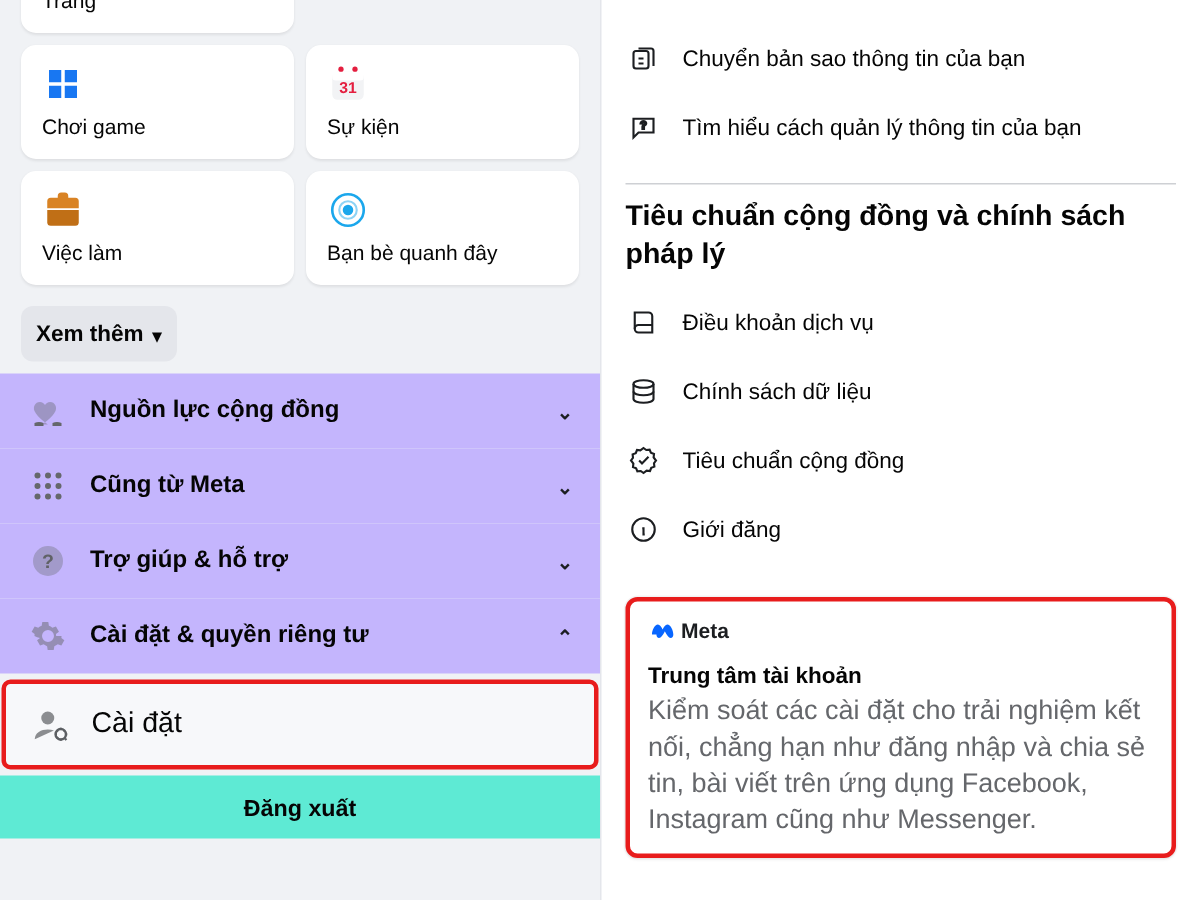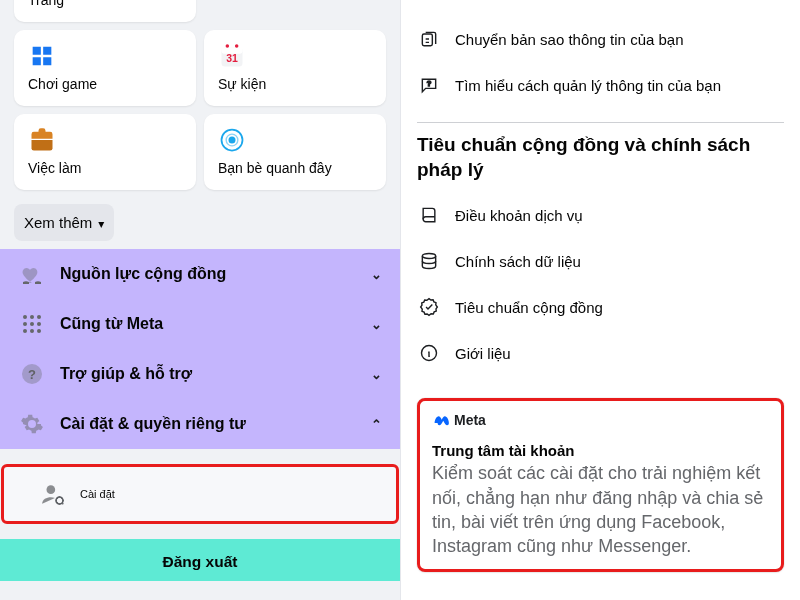--- a/index.html
+++ b/index.html
@@ -62,21 +62,21 @@
     font-size: 14px;
     font-weight: 500;
   }
   .see-more {
     margin: 14px 14px 8px 14px;
     background: #e4e6eb;
     border: none;
     border-radius: 8px;
     padding: 10px;
     font-size: 15px;
-    font-weight: 400;
+    font-weight: 700;
     color: #050505;
     text-align: center;
     cursor: pointer;
     display: flex;
     align-items: center;
     justify-content: center;
     gap: 6px;
   }
   .see-more .chev {
     font-size: 12px;
@@ -106,26 +106,26 @@
   .expand-row .row-icon svg { width: 24px; height: 24px; }
   .expand-row .row-label { flex: 1; }
   .expand-row .chevron {
     color: #1c1e21;
     font-size: 13px;
   }
   .sub-row {
     display: flex;
     align-items: center;
     gap: 14px;
-    padding: 14px 18px 14px 36px;
-    font-size: 11px;
+    padding: 14px 18px 14px 17px;
+    font-size: 19px;
     background: #f7f8fa;
     border: 3px solid #e81c1c;
     border-radius: 6px;
-    margin: 15px 1px;
+    margin: 4px 1px;
   }
   .sub-row .row-icon {
     width: 26px;
     height: 26px;
     display: flex;
     align-items: center;
     justify-content: center;
     color: #5c5f63;
   }
   .logout {
@@ -369,21 +369,21 @@
     </span>
     <span>Tiêu chuẩn cộng đồng</span>
   </div>
   <div class="r-row">
     <span class="r-icon">
       <svg viewBox="0 0 24 24" fill="none" stroke="currentColor" stroke-width="1.7">
           <circle cx="12" cy="12" r="9"></circle>
           <path d="M12 8h.01M11 11h1v5h1"></path>
         </svg>
     </span>
-    <span>Giới liệu</span>
+    <span>Giới đăng</span>
   </div>
 
   <div class="meta-card">
     <div class="meta-logo">
       <svg viewBox="0 0 24 24">
           <path d="M3.5 16c0-4 2.5-9 5.3-9 1.7 0 3 2 4.2 4.5C14.2 9 15.5 7 17.2 7c2.8 0 5.3 5 5.3 9 0 1.8-.9 3-2.3 3-1.9 0-3.4-2.6-5.2-6-1.8 3.4-3.3 6-5.2 6-1.4 0-2.3-1.2-2.3-3z" fill="#0866ff"></path>
         </svg>
       <span>Meta</span>
     </div>
     <div class="meta-title">Trung tâm tài khoản</div>

